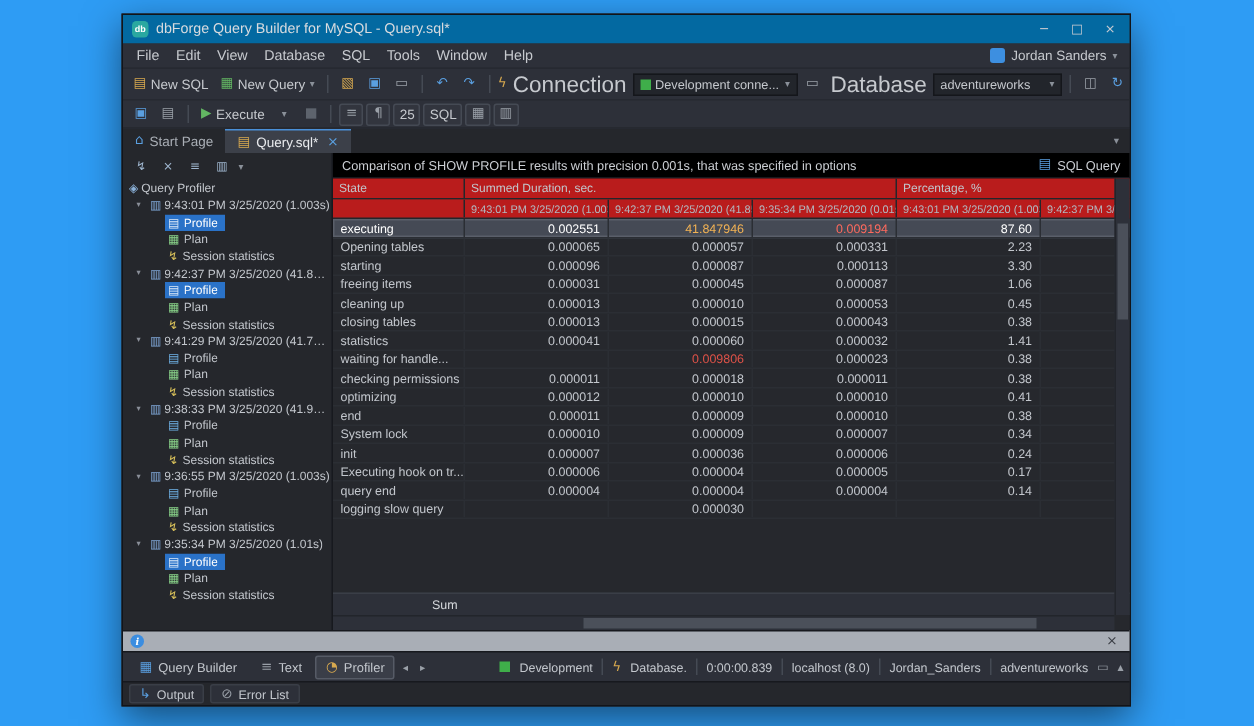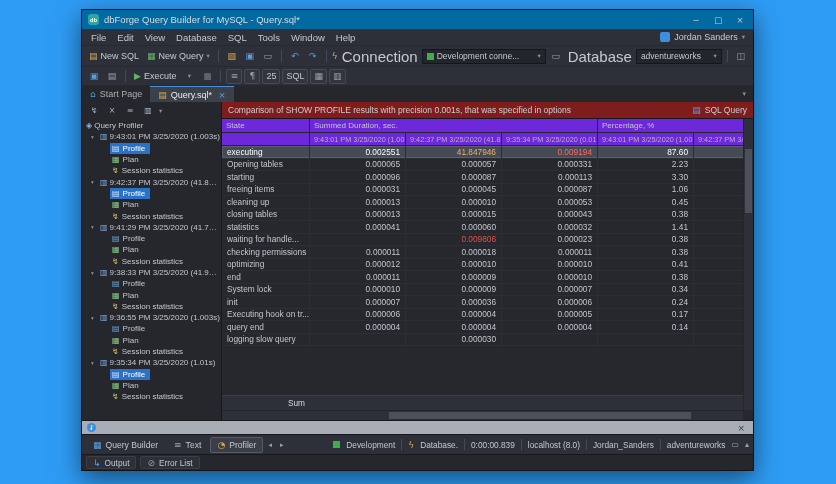--- a/index.html
+++ b/index.html
@@ -24,21 +24,21 @@
 .toolbar{height:21px;background:#2d3039;border-top:1px solid #262931;display:flex;align-items:center;padding:0 4px;gap:2px;flex:none;overflow:hidden;white-space:nowrap}
 .toolbar.tb2{height:19px}
 .tb-btn{height:17px;min-width:16px;padding:0 3px;display:inline-flex;align-items:center;justify-content:center;gap:3px;font-size:9px;color:#c6c9ce;border-radius:2px;flex:none}
 .tb-btn.bordered{border:1px solid #454a54;background:#32353e;height:15px}
 .tb-glyph{font-size:9px}
 .gold{color:#d7a94f}.green{color:#63b663}.blue{color:#5a9fe0}.gray{color:#9aa0a8}.dim{color:#5d636d}
 .tb-sep{width:1px;height:12px;background:#454a54;margin:0 3px;flex:none}
 .tb-label{font-size:15px;color:#c6c9ce;margin:0 2px;flex:none}
 .combo{height:15px;background:#22252b;border:1px solid #14161b;display:inline-flex;align-items:center;gap:3px;padding:0 4px;font-size:8.5px;color:#c6c9ce;flex:none}
 .combo .dd{margin-left:auto}
-.combo.conn{width:124px}.combo.db{width:86px}
+.combo.conn{width:110px}.combo.db{width:86px}
 .sq{width:7px;height:7px;display:inline-block;flex:none}
 .sq.green{background:#3fae4a}
 
 .tabbar{height:17px;background:#25272c;display:flex;align-items:stretch;flex:none;border-top:1px solid #262931}
 .tab{display:inline-flex;align-items:center;gap:4px;padding:0 8px;font-size:9px;color:#a9aeb5}
 .tab.active{background:#3c4049;color:#e9ebee;border-top:1px solid #4a90d9}
 .tab-close{font-size:9px;color:#5aa0e0;margin-left:2px}
 .tab-overflow{margin-left:auto;align-self:center;font-size:7px;color:#8a9099;padding:0 7px;font-family:"DejaVu Sans",sans-serif}
 
 .main{flex:1;display:flex;min-height:0}
@@ -52,24 +52,24 @@
 .tree-row.child{padding-left:28px}
 .expander{font-size:5.5px;color:#8a8f99;width:7px;flex:none}
 .ticon{font-size:8px;flex:none}
 .root-ic{color:#8ab0d8}.sess-ic{color:#7fa7d8}.profile-ic{color:#6fb3e8}.plan-ic{color:#8ad48a}.stats-ic{color:#d8c05a}
 .tlabel{overflow:hidden;text-overflow:ellipsis}
 .child-pill{display:inline-flex;align-items:center;gap:3px;padding:0 5px 0 2px;height:11px}
 .child-pill.selected{background:#2a72c8;color:#fff}
 .child-pill.selected .ticon{color:#dce9f8}
 
 .content{flex:1;min-width:0;display:flex;flex-direction:column;background:#26282d}
-.content-header{height:17px;flex:none;background:#7f1d1d;border-bottom:1px solid #17191e;display:flex;align-items:center;padding:0 6px;font-size:8.5px;color:#cbced3;gap:6px;white-space:nowrap;overflow:hidden}
+.content-header{height:17px;flex:none;background:#000000;border-bottom:1px solid #17191e;display:flex;align-items:center;padding:0 6px;font-size:8.5px;color:#cbced3;gap:6px;white-space:nowrap;overflow:hidden}
 .sqlq{margin-left:auto;display:inline-flex;align-items:center;gap:4px;font-size:8.5px;color:#cbced3;flex:none}
 .table-zone{flex:1;min-height:0;display:flex;flex-direction:column;position:relative}
-.hdr-group,.hdr-cols{display:flex;flex:none;background:#6d28d9;overflow:hidden}
+.hdr-group,.hdr-cols{display:flex;flex:none;background:#b91c1c;overflow:hidden}
 .hdr-group{height:14px;border-bottom:1px solid #24262b}
 .hdr-cols{height:13px;border-bottom:1px solid #24262b}
 .hg,.hc{display:flex;align-items:center;padding:0 4px;border-right:1px solid #24262b;font-size:8px;color:#c2c6cc;white-space:nowrap;overflow:hidden}
 .hc{font-size:7.3px;color:#b2b7bf}
 .c-state{width:88px;flex:none}
 .c-num{width:96px;flex:none}
 .c-dur{width:288px;flex:none}
 .c-pct{flex:1;min-width:0}
 .last{flex:1 !important;min-width:0;width:auto !important}
 .hc.sorted{justify-content:space-between}

